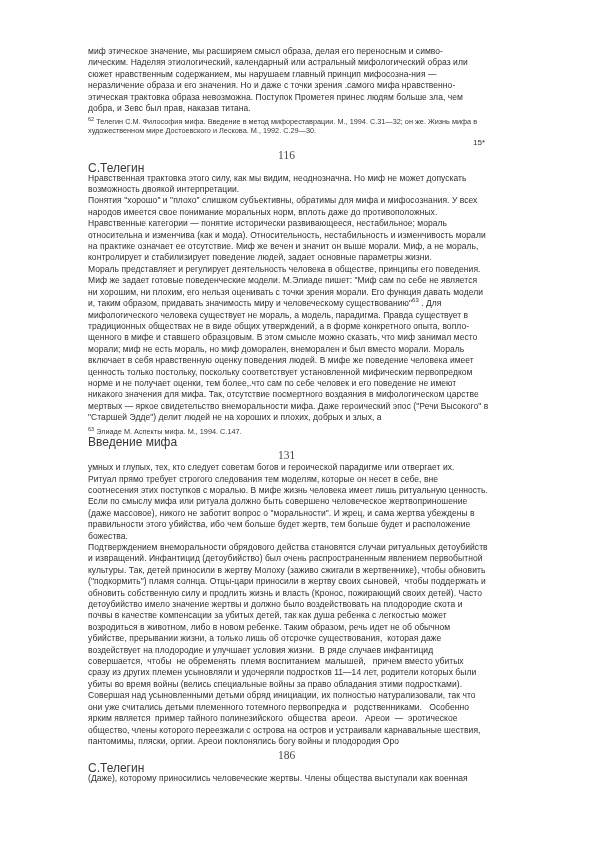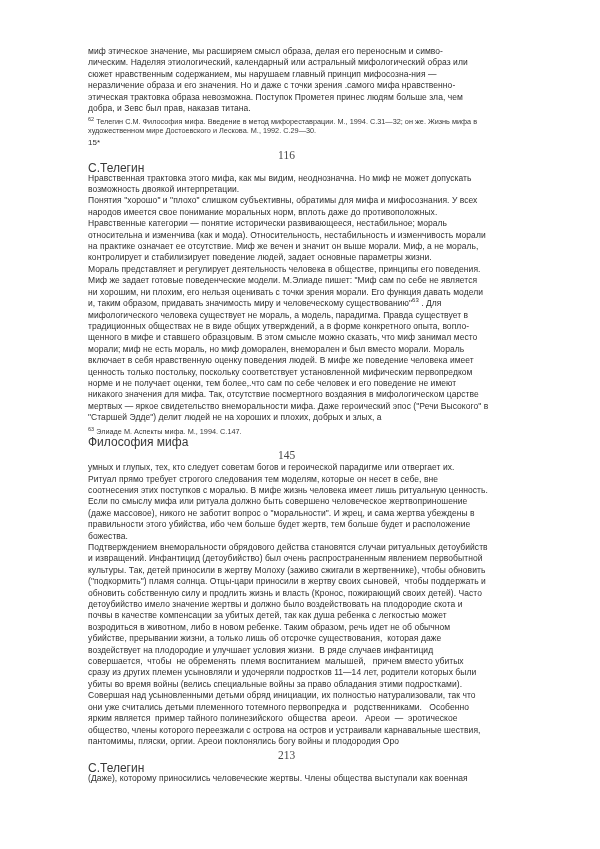--- a/index.html
+++ b/index.html
@@ -27,20 +27,21 @@
     line-height: 8.6px;
     margin-top: 4px;
     white-space: pre;
     color: #383838;
   }
   .footnote sup { font-size: 5.5px; line-height: 0; }
   .sig {
     font-size: 8px;
     line-height: 9px;
     margin-top: 2px;
+    text-align: right;
   }
   .pagenum {
     font-family: "Liberation Serif", serif;
     font-size: 11.5px;
     line-height: 13px;
     margin-top: 2px;
     color: #454545;
     text-align: center;
   }
   .running {
@@ -64,21 +65,21 @@
 
   <p class="footnote"><sup>62</sup><span> Телегин С.М. Философия мифа. Введение в метод мифореставрации. М., 1994. С.31—32; он же. Жизнь мифа в
 художественном мире Достоевского и Лескова. М., 1992. С.29—30.</span></p>
 
   <p class="sig">15*</p>
 
   <p class="pagenum">116</p>
 
   <p class="running">С.Телегин</p>
 
-  <p class="body">Нравственная трактовка этого мифа, как мы видим, неоднозначна. Но миф не может допускать
+  <p class="body">Нравственная трактовка этого силу, как мы видим, неоднозначна. Но миф не может допускать
 возможность двоякой интерпретации.</p>
 
   <p class="body">Понятия "хорошо" и "плохо" слишком субъективны, обратимы для мифа и мифосознания. У всех
 народов имеется свое понимание моральных норм, вплоть даже до противоположных.</p>
 
   <p class="body">Нравственные категории — понятие исторически развивающееся, нестабильное; мораль
 относительна и изменчива (как и мода). Относительность, нестабильность и изменчивость морали
 на практике означает ее отсутствие. Миф же вечен и значит он выше морали. Миф, а не мораль,
 контролирует и стабилизирует поведение людей, задает основные параметры жизни.</p>
 
@@ -92,23 +93,23 @@
 морали; миф не есть мораль, но миф доморален, внеморален и был вместо морали. Мораль
 включает в себя нравственную оценку поведения людей. В мифе же поведение человека имеет
 ценность только постольку, поскольку соответствует установленной мифическим первопредком
 норме и не получает оценки, тем более,.что сам по себе человек и его поведение не имеют
 никакого значения для мифа. Так, отсутствие посмертного воздаяния в мифологическом царстве
 мертвых — яркое свидетельство внеморальности мифа. Даже героический эпос ("Речи Высокого" в
 "Старшей Эдде") делит людей не на хороших и плохих, добрых и злых, а</span></p>
 
   <p class="footnote"><sup>63</sup><span> Элиаде М. Аспекты мифа. М., 1994. С.147.</span></p>
 
-  <p class="running">Философия мифа</p>
+  <p class="running">Введение мифа</p>
 
-  <p class="pagenum">145</p>
+  <p class="pagenum">131</p>
 
   <p class="body">умных и глупых, тех, кто следует советам богов и героической парадигме или отвергает их.
 Ритуал прямо требует строгого следования тем моделям, которые он несет в себе, вне
 соотнесения этих поступков с моралью. В мифе жизнь человека имеет лишь ритуальную ценность.
 Если по смыслу мифа или ритуала должно быть совершено человеческое жертвоприношение
 (даже массовое), никого не заботит вопрос о "моральности". И жрец, и сама жертва убеждены в
 правильности этого убийства, ибо чем больше будет жертв, тем больше будет и расположение
 божества.</p>
 
   <p class="body">Подтверждением внеморальности обрядового действа становятся случаи ритуальных детоубийств
@@ -123,19 +124,19 @@
 воздействует на плодородие и улучшает условия жизни.  В ряде случаев инфантицид
 совершается,  чтобы  не обременять  племя воспитанием  малышей,   причем вместо убитых
 сразу из других племен усыновляли и удочеряли подростков 11—14 лет, родители которых были
 убиты во время войны (велись специальные войны за право обладания этими подростками).
 Совершая над усыновленными детьми обряд инициации, их полностью натурализовали, так что
 они уже считались детьми племенного тотемного первопредка и   родственниками.   Особенно
 ярким является  пример тайного полинезийского  общества  ареои.   Ареои  —  эротическое
 общество, члены которого переезжали с острова на остров и устраивали карнавальные шествия,
 пантомимы, пляски, оргии. Ареои поклонялись богу войны и плодородия Оро</p>
 
-  <p class="pagenum">213</p>
+  <p class="pagenum">186</p>
 
   <p class="running">С.Телегин</p>
 
   <p class="body">(Даже), которому приносились человеческие жертвы. Члены общества выступали как военная</p>
 
 </div>
 
 </body></html>

